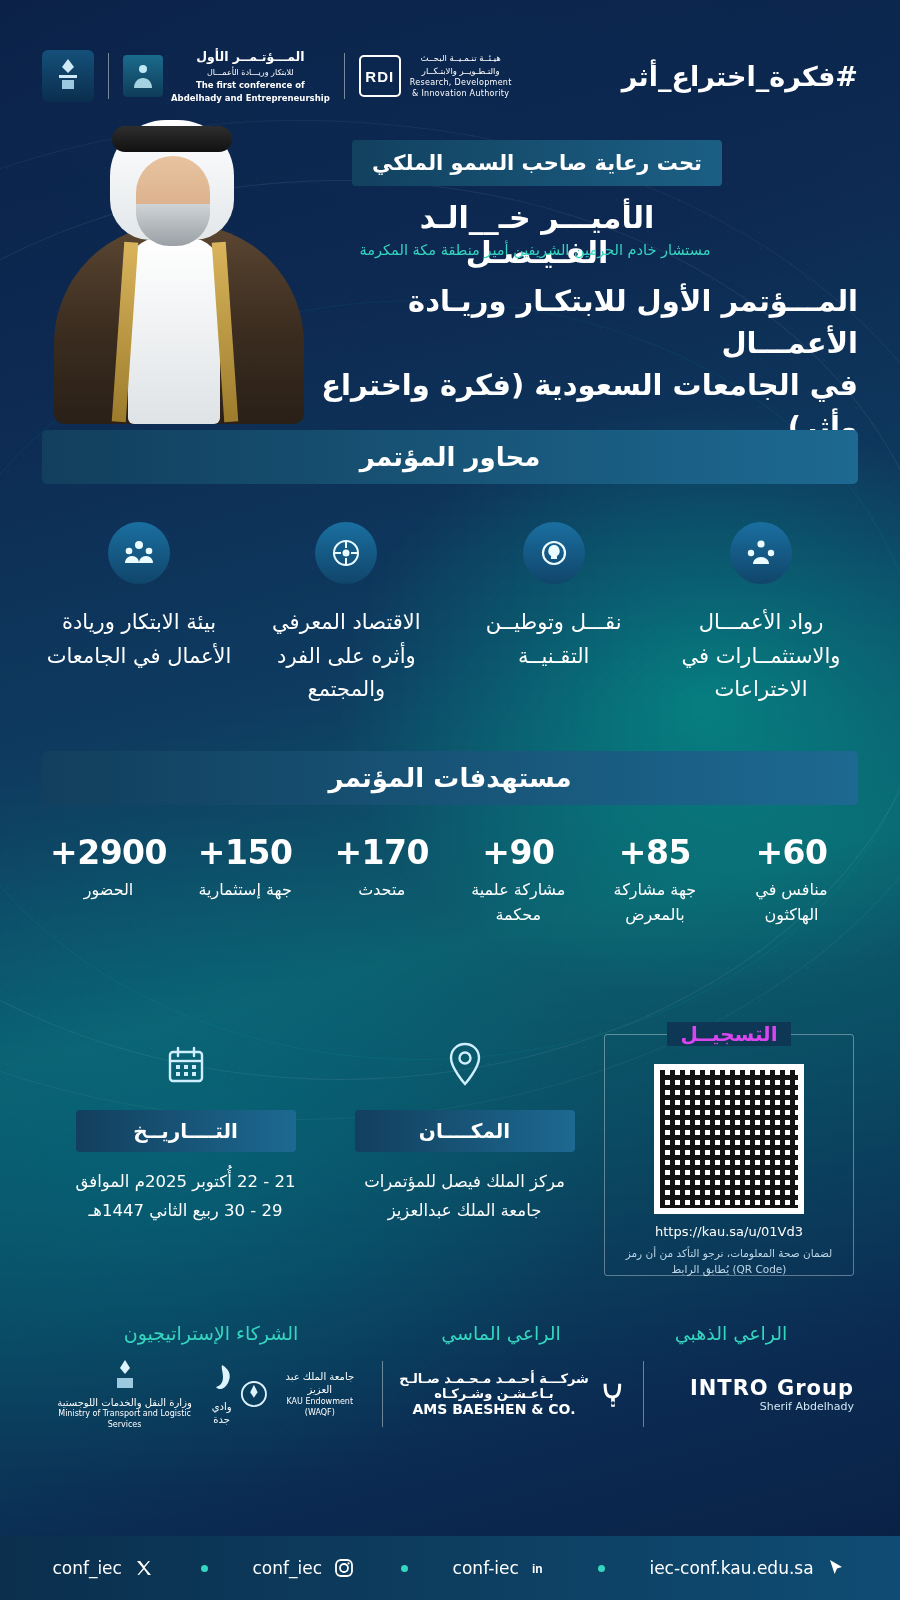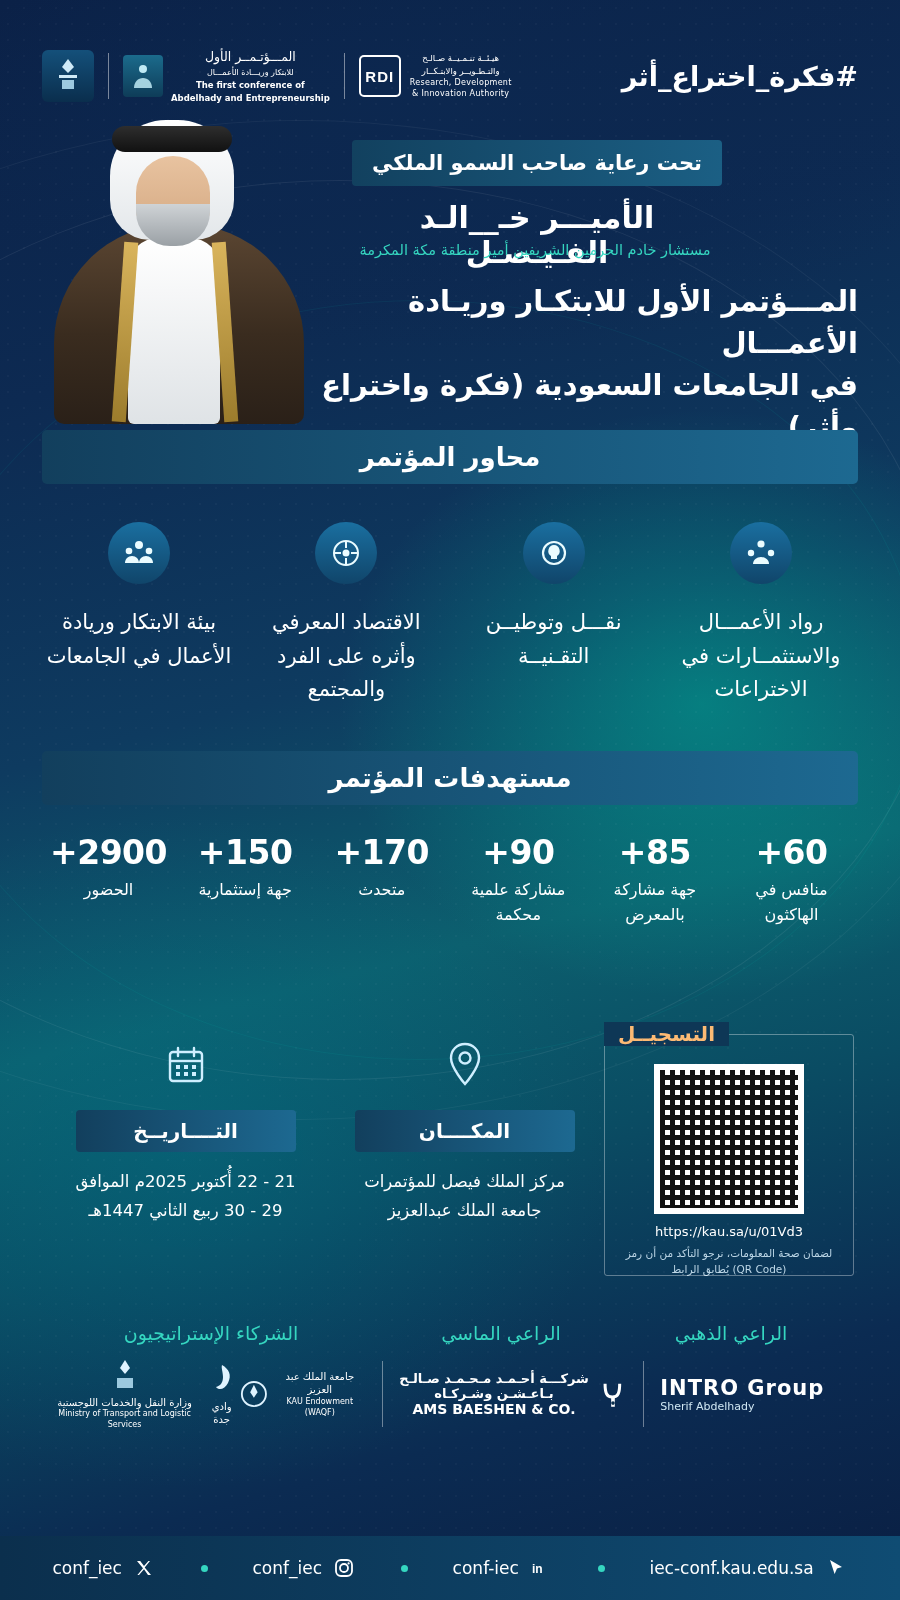--- a/index.html
+++ b/index.html
@@ -52,21 +52,21 @@
     width: 42px; height: 42px; border: 2px solid #fff; border-radius: 5px;
     display: flex; align-items: center; justify-content: center;
     color: #fff; font-size: 15px; font-weight: bold; letter-spacing: 1px;
     font-family: "Liberation Sans", sans-serif;
   }
   .rdi-txt { color: #fff; font-size: 8.5px; line-height: 1.45; text-align: center; direction: rtl; }
   .rdi-txt .en { font-size: 8px; letter-spacing: .3px; direction: ltr; }
   .sep-v { width: 1px; height: 46px; background: rgba(255,255,255,.45); }
   .logo-conf { display: flex; align-items: center; gap: 8px; }
   .conf-txt { color: #fff; text-align: center; font-size: 9px; line-height: 1.5; }
-  .conf-txt .ar1 { font-size: 12.5px; font-weight: normal; letter-spacing: 2px; }
+  .conf-txt .ar1 { font-size: 12.5px; font-weight: bold; letter-spacing: 2px; }
   .conf-txt .ar2 { font-size: 8px; letter-spacing: 1.2px; }
   .conf-txt .en { font-size: 8.5px; font-weight: bold; direction: ltr; }
   .conf-emblem {
     width: 40px; height: 42px; border-radius: 4px;
     background: linear-gradient(180deg,#1b6b8c,#0e3c58);
     display:flex;align-items:center;justify-content:center;color:#eafaff;font-size:20px;
   }
   .kau-emblem {
     width: 52px; height: 52px; border-radius: 6px;
     background: linear-gradient(180deg,#14507a,#0a2e4d);
@@ -180,21 +180,21 @@
   }
   .col .ico { height: 62px; display:flex;align-items:center;justify-content:center; color:#cfefff; margin-bottom: 14px;}
   .col .txt { color: #ffffff; font-size: 16.5px; line-height: 1.75; margin-top: 16px; }
 
   
   .reg { width: 250px; position: relative; }
   .reg .frame {
     position: absolute; inset: 0; border: 1px solid rgba(255,255,255,.35); border-radius: 3px;
   }
   .reg .regtitle {
-    position: relative; text-align: left; color: #fdba74; font-size: 20px; font-weight: bold;
+    position: relative; text-align: center; color: #d946ef; font-size: 20px; font-weight: bold;
     margin-top: -12px;
   }
   .reg .regtitle span { background: #0e3756; padding: 0 14px; }
   .qr { width: 150px; height: 150px; margin: 18px auto 10px auto; background: #fff; padding: 6px; }
   .qr .grid { width: 100%; height: 100%;
     background-image:
       linear-gradient(90deg,#000 50%, transparent 50%),
       linear-gradient(0deg,#000 50%, transparent 50%);
     background-size: 10px 10px, 10px 10px;
     opacity: .92;
@@ -230,21 +230,21 @@
   <div class="swoosh sw1"></div>
   <div class="swoosh sw2"></div>
   <div class="swoosh sw3"></div>
 
   <div class="header">
     <div class="hashtag">#فكرة_اختراع_أثر</div>
 
     <div class="logos-right">
       <div class="logo-rdi">
         <div class="rdi-txt">
-          <div>هيـئــة تنـمـيــة صـالـح</div>
+          <div>هيـئــة تنـمـيــة البحــث</div>
           <div>والتـطـويــر والابتـكــار</div>
           <div class="en">Research, Development</div>
           <div class="en">&amp; Innovation Authority</div>
         </div>
         <div class="rdi-mark">RDI</div>
       </div>
 
       <div class="sep-v"></div>
 
       <div class="logo-conf">
@@ -470,21 +470,21 @@
         </div>
         <svg width="46" height="50" viewBox="0 0 46 50">
             <path d="M10 8c0 14 2 22 12 22s12-8 12-22" fill="none" stroke="#fff" stroke-width="5"></path>
             <rect x="20" y="30" width="6" height="16" fill="#fff"></rect>
             <circle cx="23" cy="40" r="3" fill="#0b2f4d"></circle>
           </svg>
       </div>
 
       <div class="vdiv"></div>
 
-      <div style="width:200px;text-align:left">
+      <div style="width:200px;text-align:right">
         <div style="color:#fff;font-size:21px;font-weight:bold;letter-spacing:1px;direction:ltr">INTRO Group</div>
         <div style="color:#cfe6f2;font-size:11px;direction:ltr">Sherif Abdelhady</div>
       </div>
     </div>
   </div>
 
   <div class="footer">
     <div class="fitem">
       <span class="fi">
         <svg width="18" height="18" viewBox="0 0 18 18">

